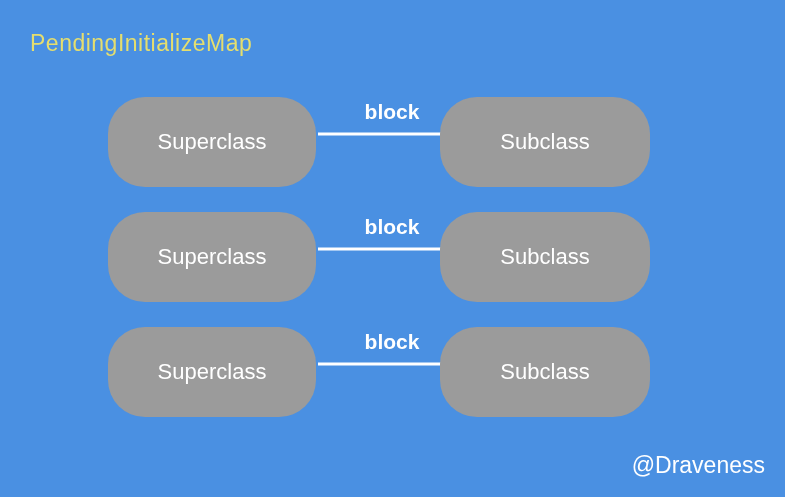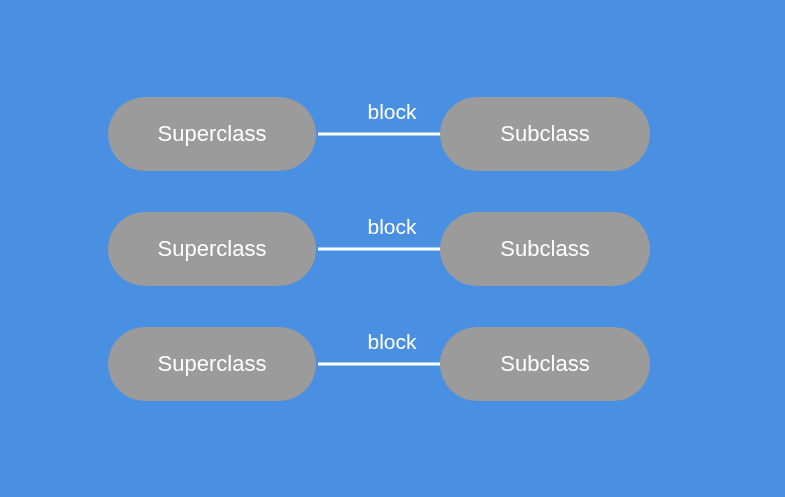--- a/index.html
+++ b/index.html
@@ -28,21 +28,21 @@
     left: 0;
     width: 785px;
     height: 74px;
   }
   .row-0 { top: 97px; }
   .row-1 { top: 212px; }
   .row-2 { top: 327px; }
   .node {
     position: absolute;
     top: 0;
-    height: 74px;
+    height: 90px;
     background: #9b9b9b;
     border-radius: 37px;
     color: #ffffff;
     font-size: 22px;
     display: flex;
     align-items: center;
     justify-content: center;
   }
   .node-source { left: 108px; width: 208px; }
   .node-target { left: 440px; width: 210px; }
@@ -54,20 +54,21 @@
     height: 74px;
   }
   .edge-label {
     position: absolute;
     left: 0;
     right: 0;
     top: 3px;
     text-align: center;
     color: #ffffff;
     font-size: 21px;
+    font-weight: bold;
   }
   .arrow-svg {
     position: absolute;
     left: 0;
     top: 0;
     width: 152px;
     height: 74px;
     display: block;
   }
   .watermark {
@@ -76,20 +77,21 @@
     top: 452px;
     font-size: 23px;
     color: #ffffff;
   }
 </style>
 </head>
 <body>
 
 <div class="canvas">
 
+  <div class="diagram-title">PendingInitializeMap</div>
 
   <div class="row row-0">
     <div class="node node-source">Superclass</div>
     <div class="arrow-group">
       <div class="edge-label">block</div>
       <svg class="arrow-svg" viewBox="0 0 152 74" xmlns="http://www.w3.org/2000/svg">
         <line x1="2" y1="37" x2="137" y2="37" stroke="#ffffff" stroke-width="3"></line>
         <polygon points="136,29.5 152,37 136,44.5" fill="#ffffff"></polygon>
       </svg>
     </div>
@@ -113,14 +115,15 @@
     <div class="arrow-group">
       <div class="edge-label">block</div>
       <svg class="arrow-svg" viewBox="0 0 152 74" xmlns="http://www.w3.org/2000/svg">
         <line x1="2" y1="37" x2="137" y2="37" stroke="#ffffff" stroke-width="3"></line>
         <polygon points="136,29.5 152,37 136,44.5" fill="#ffffff"></polygon>
       </svg>
     </div>
     <div class="node node-target">Subclass</div>
   </div>
 
+  <div class="watermark">@Draveness</div>
 
 </div>
 
 </body></html>

